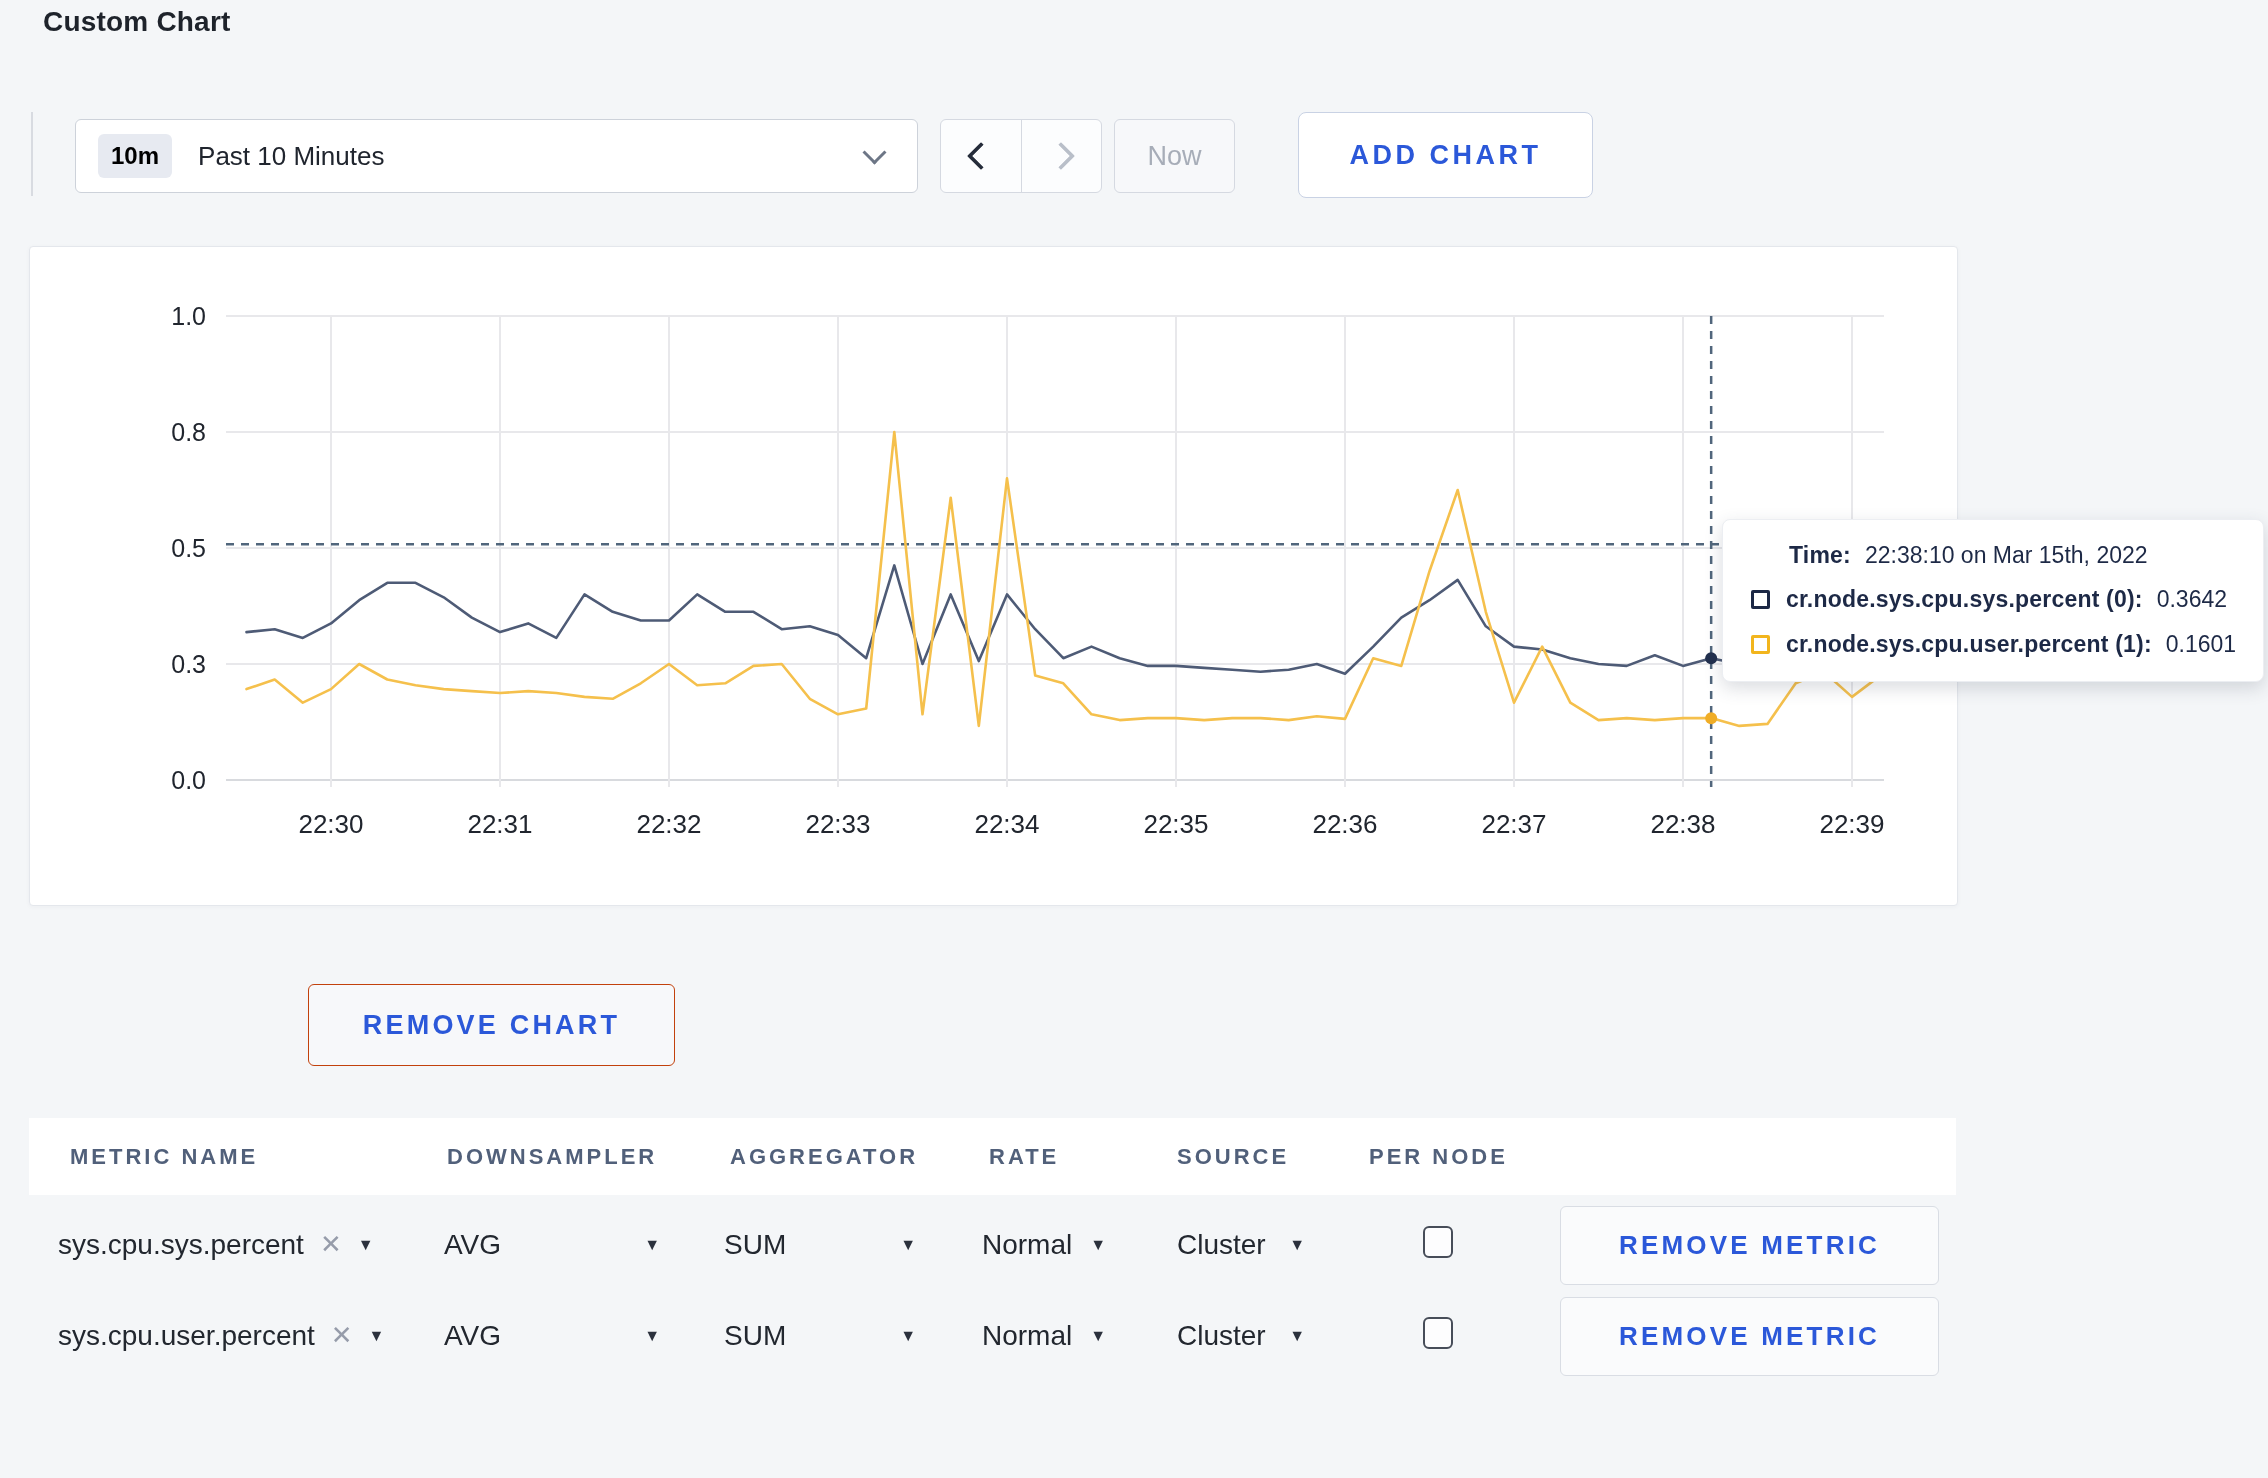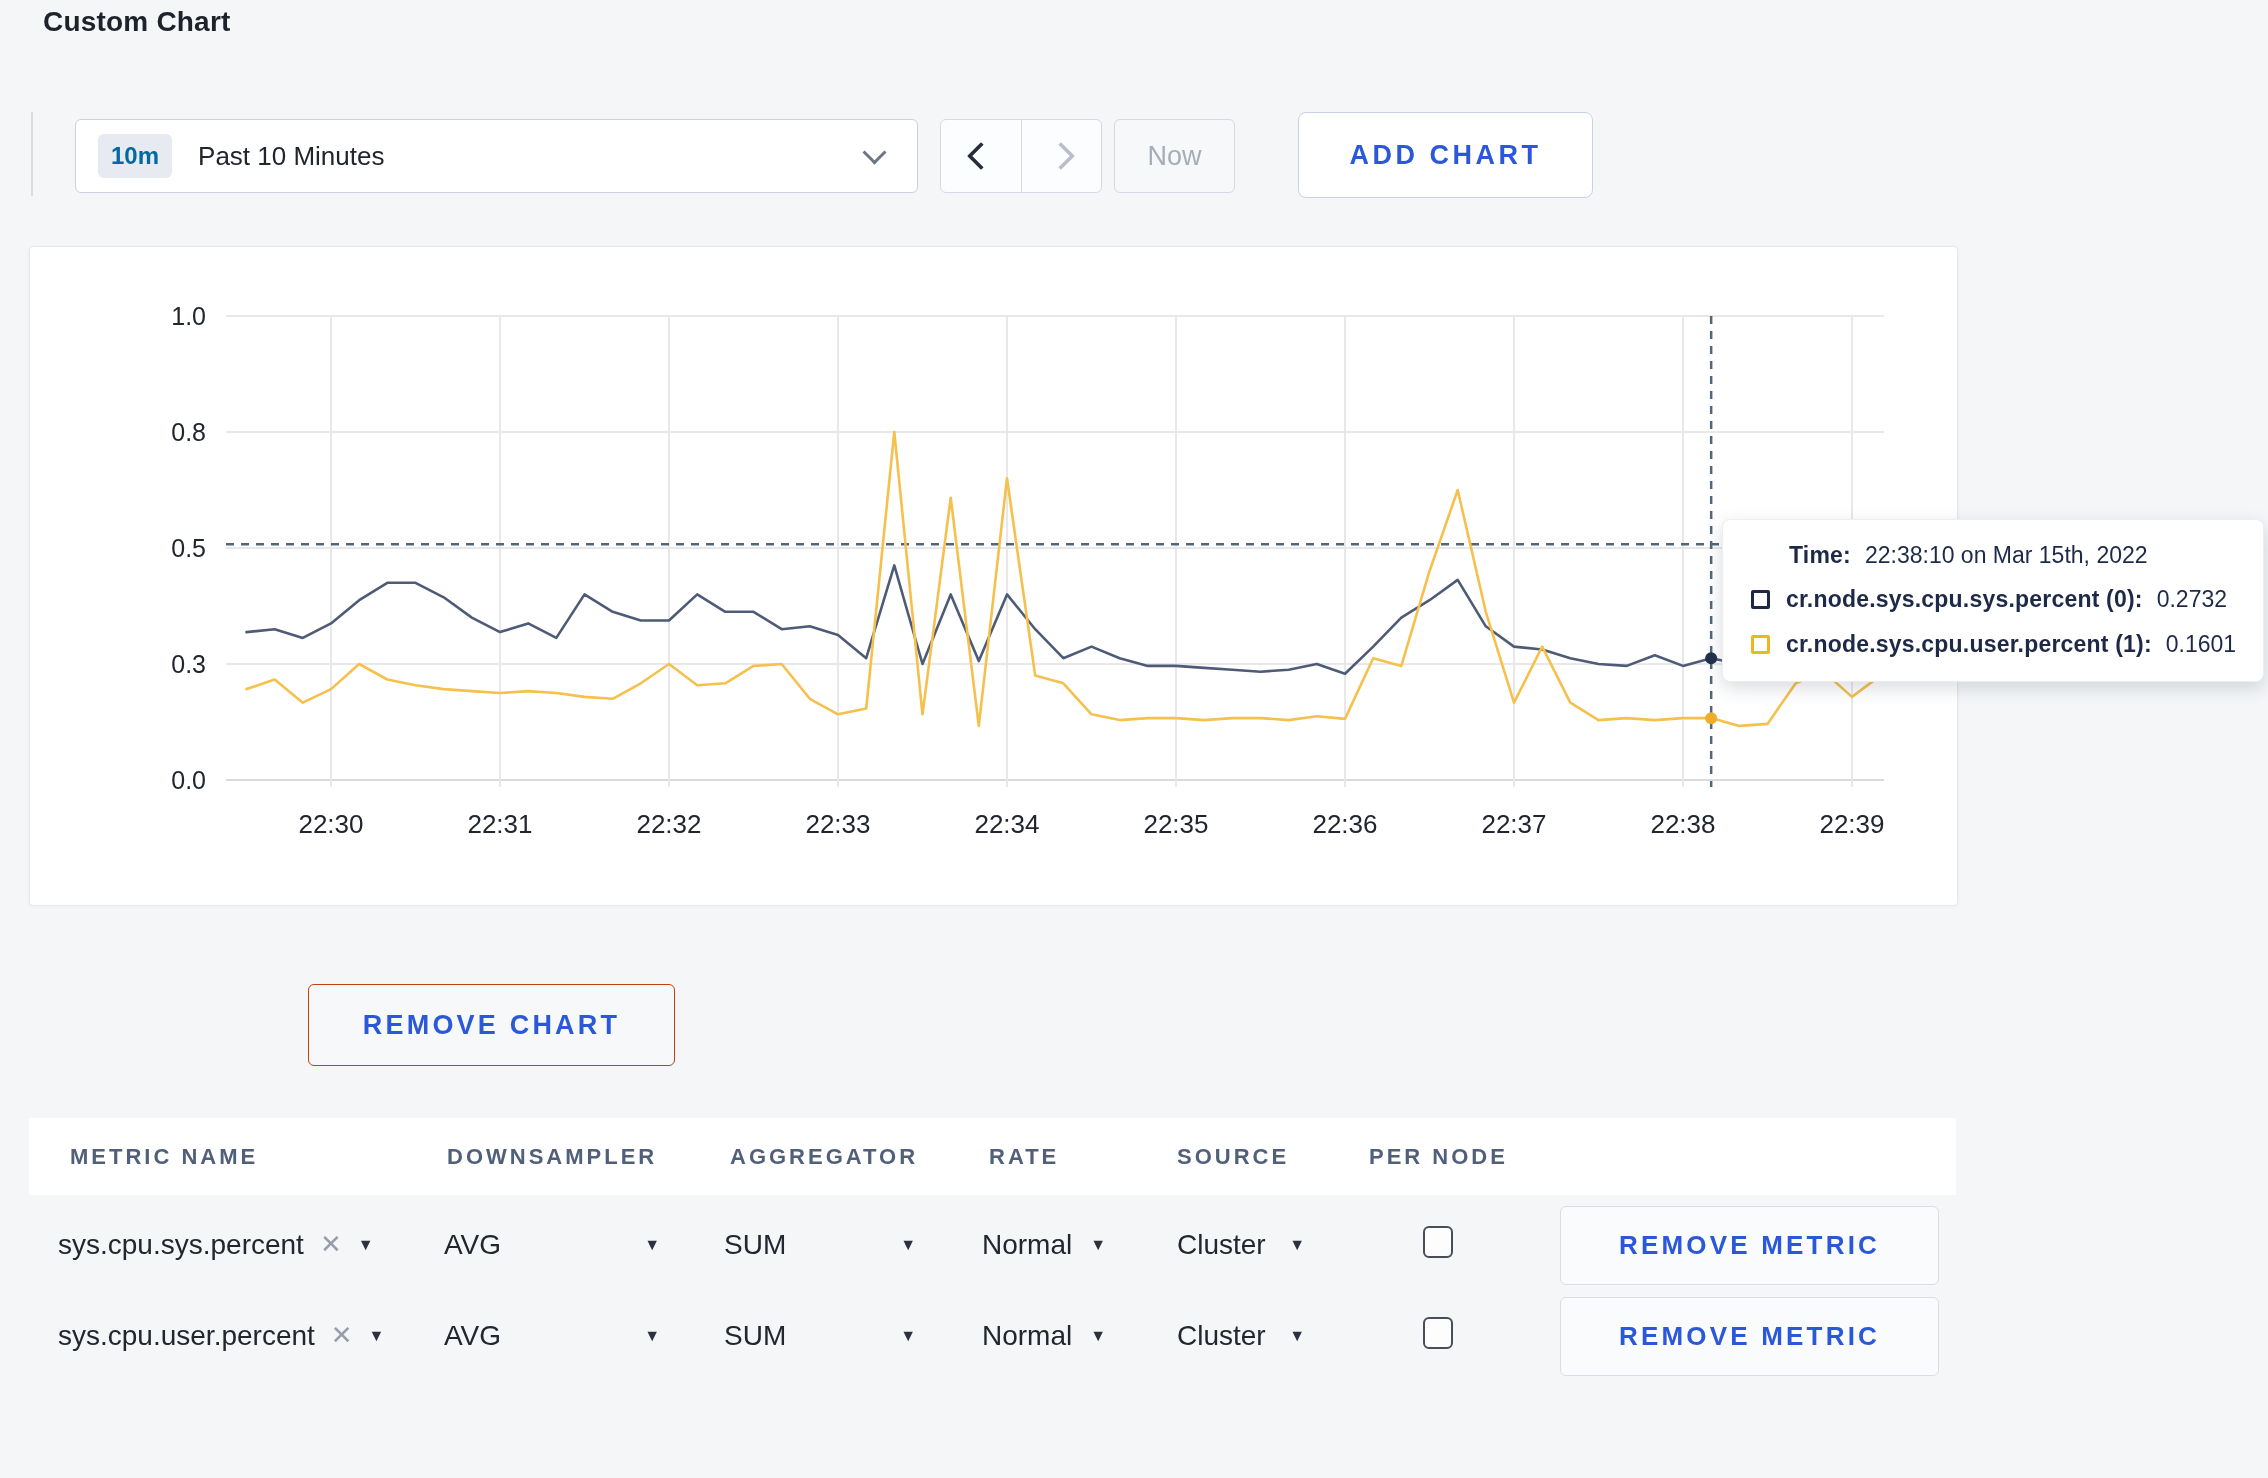--- a/index.html
+++ b/index.html
@@ -3,21 +3,21 @@
 <meta charset="utf-8">
 <style>
   html,body{margin:0;padding:0;background:#f4f6f8;}
   .page{position:relative;width:2268px;height:1478px;background:#f4f6f8;overflow:hidden;
         font-family:"Liberation Sans",sans-serif;color:#20252e;}
   .abs{position:absolute;}
   .page-title{left:43px;top:6px;font-size:28px;font-weight:700;color:#1e232b;letter-spacing:.2px;}
   .toolbar-divider{left:31px;top:112px;width:2px;height:84px;background:#d8dbe1;}
   .time-selector{left:75px;top:119px;width:841px;height:72px;background:#fff;border:1px solid #cdd2da;
         border-radius:6px;display:flex;align-items:center;cursor:pointer;}
-  .range-badge{margin-left:22px;background:#e7eaf1;color:#0369a1;font-size:24px;font-weight:700;
+  .range-badge{margin-left:22px;background:#e7eaf1;color:#000000;font-size:24px;font-weight:700;
         padding:8px 13px;border-radius:6px;}
   .range-label{margin-left:26px;font-size:26px;color:#20252e;}
   .chev{width:14px;height:14px;border-right:3px solid #6d7686;border-bottom:3px solid #6d7686;
         transform:rotate(45deg);display:inline-block;}
   .selector-chev{position:absolute;right:34px;top:24px;}
   .arrow-group{left:940px;top:119px;width:160px;height:72px;background:#fcfdfe;border:1px solid #d5d9e1;
         border-radius:6px;display:flex;}
   .arrow-btn{flex:1;display:flex;align-items:center;justify-content:center;cursor:pointer;}
   .arrow-btn + .arrow-btn{border-left:1px solid #d5d9e1;}
   .chev-left{width:16px;height:16px;border-left:4px solid #262d3b;border-bottom:4px solid #262d3b;
@@ -137,21 +137,21 @@
   </div>
 
   <div class="abs tooltip">
     <div class="tt-row tt-time">
       <span class="tt-label">Time:</span>
       <span class="tt-value">22:38:10 on Mar 15th, 2022</span>
     </div>
     <div class="tt-row tt-s0">
       <span class="tt-square" id="tt-sq0" style="border-color: rgb(28, 40, 69);"></span>
       <span class="tt-label">cr.node.sys.cpu.sys.percent (0):</span>
-      <span class="tt-value">0.2732</span>
+      <span class="tt-value">0.3642</span>
     </div>
     <div class="tt-row tt-s1">
       <span class="tt-square" id="tt-sq1" style="border-color: rgb(242, 181, 29);"></span>
       <span class="tt-label">cr.node.sys.cpu.user.percent (1):</span>
       <span class="tt-value">0.1601</span>
     </div>
   </div>
 
 
   <div class="abs blue-btn remove-chart-btn">

